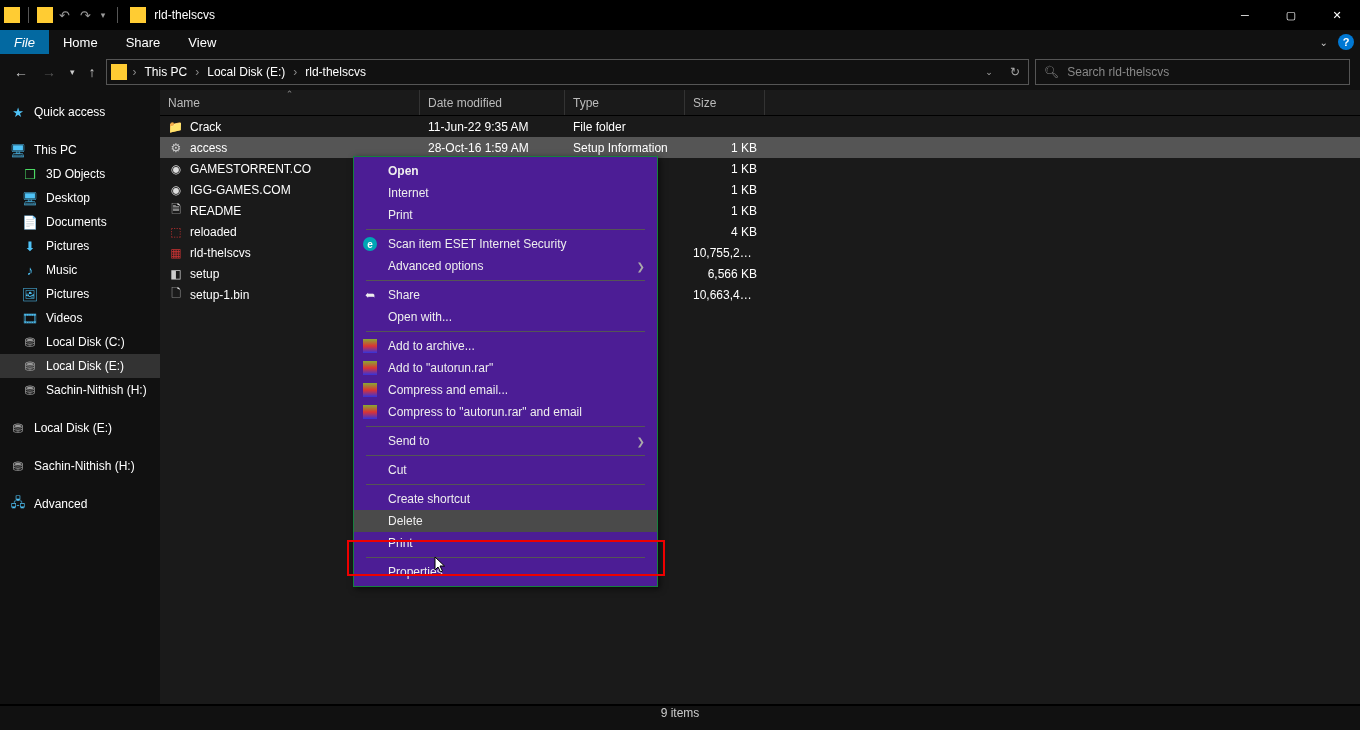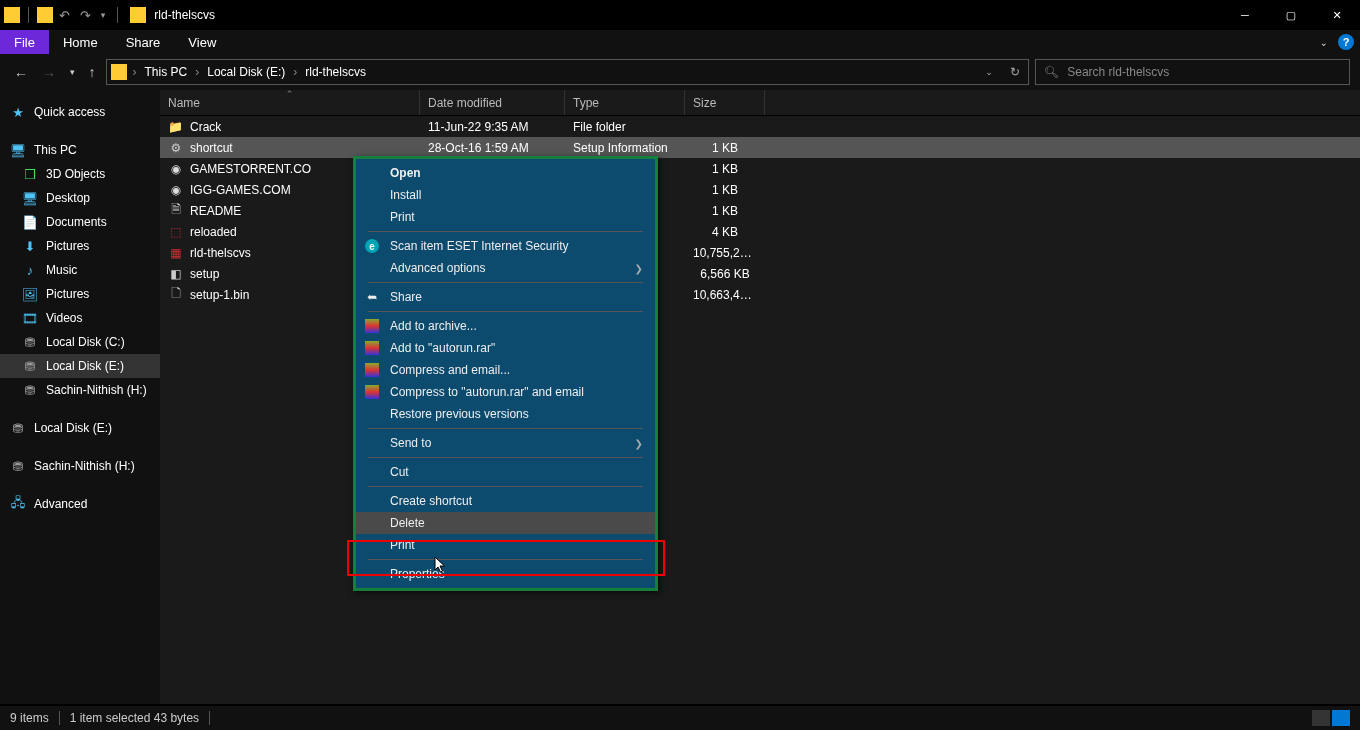--- a/index.html
+++ b/index.html
@@ -13,21 +13,21 @@
 .tb-sep { width:1px; height:16px; background:#555; margin:0 6px; }
 .tb-icon { color:#999; font-size:13px; padding:0 4px; }
 .tb-title { display:flex; align-items:center; gap:8px; margin-left:6px; }
 .tb-text { color:#fff; font-size:12px; }
 .winctrl { margin-left:auto; display:flex; }
 .wbtn { width:46px; height:30px; display:flex; align-items:center; justify-content:center; color:#fff; font-size:11px; }
 
 
 .ribbon { height:24px; background:#111; display:flex; align-items:stretch; position:relative; }
 .rtab { padding:0 14px; display:flex; align-items:center; color:#fff; font-size:13px; }
-.rtab.file { background:#6d28d9; }
+.rtab.file { background:#0369a1;font-style:italic; }
 .ribbon-right { margin-left:auto; display:flex; align-items:center; padding-right:6px; gap:10px; }
 .help { width:16px; height:16px; border-radius:50%; background:#0078d4; color:#fff; display:flex; align-items:center; justify-content:center; font-size:11px; font-weight:bold; }
 
 
 .navrow { height:36px; background:#111; display:flex; align-items:center; padding:0 10px; gap:6px; }
 .navbtn { color:#ccc; font-size:14px; padding:4px; }
 .navbtn.dis { color:#555; }
 .addrbar { flex:1; height:26px; border:1px solid #555; display:flex; align-items:center; background:#111; }
 .addr-ico { width:24px; display:flex; align-items:center; justify-content:center; }
 .crumb { padding:0 6px; color:#fff; font-size:12px; display:flex; align-items:center; height:100%; }
@@ -50,41 +50,41 @@
 .cols { display:flex; height:26px; border-bottom:1px solid #000; background:#1a1a1a; color:#bbb; font-size:12px; }
 .col { display:flex; align-items:center; padding:0 8px; border-right:1px solid #333; position:relative; }
 .col.name { width:260px; } .col.date { width:145px; } .col.type { width:120px; } .col.size { width:80px; justify-content:flex-start; }
 .sort-caret { position:absolute; top:-1px; left:50%; transform:translateX(-50%); color:#888; font-size:9px; }
 
 .rows { }
 .row { display:flex; height:21px; align-items:center; color:#fff; font-size:12px; }
 .row.sel { background:#555; }
 .cell { padding:0 8px; overflow:hidden; white-space:nowrap; text-overflow:ellipsis; }
 .cell.name { width:260px; display:flex; align-items:center; gap:6px; }
-.cell.date { width:145px; } .cell.type { width:120px; } .cell.size { width:80px; text-align:center; }
+.cell.date { width:145px; } .cell.type { width:120px; } .cell.size { width:80px; text-align:right; }
 .fileico { width:16px; height:16px; display:flex; align-items:center; justify-content:center; font-size:12px; }
 
 
-.ctx { position:absolute; left:353px; top:156px; width:305px; background:#0c4a6e; border:3px solid #15803d; box-shadow:2px 2px 6px rgba(0,0,0,.6); padding:3px 0; z-index:10; }
+.ctx { position:absolute; left:353px; top:156px; width:305px; background:#4c1d95; border:1px solid #15803d; box-shadow:2px 2px 6px rgba(0,0,0,.6); padding:3px 0; z-index:10; }
 .citem { display:flex; align-items:center; height:22px; padding:0 12px 0 34px; color:#eee; font-size:12px; position:relative; }
 .citem:hover, .citem.hover { background:#4a4a4a; }
 .citem.bold { font-weight:bold; }
 .cico { position:absolute; left:8px; width:16px; height:16px; display:flex; align-items:center; justify-content:center; }
 .csep2 { height:1px; background:#555; margin:3px 12px; }
 .arrow { margin-left:auto; color:#aaa; font-size:10px; }
 .eset { width:14px; height:14px; border-radius:50%; background:#00a5b5; color:#fff; font-size:10px; display:flex; align-items:center; justify-content:center; font-weight:bold; }
 .rar { width:14px; height:14px; background:linear-gradient(#8a3,#d33,#33d); }
 .shareico { transform:scaleX(-1); }
 
 
 .redbox { position:absolute; left:347px; top:540px; width:318px; height:36px; border:2px solid #e00; z-index:11; pointer-events:none; }
 .cursor { position:absolute; left:434px; top:556px; z-index:12; font-size:14px; color:#fff; }
 
 
-.status { position:absolute; bottom:0; left:0; right:0; height:24px; background:#111; display:flex; align-items:center; padding:0 10px; color:#ccc; font-size:12px; gap:10px; }
+.status { position:absolute; bottom:0; left:0; right:0; height:24px; background:#111; display:flex; align-items:center; padding:0 10px; color:#ccc; font-size:12px; gap:10px;flex-direction:column; }
 .status .sep { width:1px; height:14px; background:#555; }
 .viewbtns { margin-left:auto; display:flex; gap:2px; }
 .vb { width:18px; height:16px; background:#333; }
 .vb.act { background:#0078d4; }
 
 svg { display:block; }
 </style>
 </head>
 <body>
 
@@ -230,21 +230,21 @@
             <span class="fileico" style="color:#ffcc33">📁</span>
             <span>Crack</span>
           </div>
           <div class="cell date">11-Jun-22 9:35 AM</div>
           <div class="cell type">File folder</div>
           <div class="cell size"></div>
         </div>
         <div class="row sel">
           <div class="cell name">
             <span class="fileico" style="color:#ccc">⚙</span>
-            <span>shortcut</span>
+            <span>access</span>
           </div>
           <div class="cell date">28-Oct-16 1:59 AM</div>
           <div class="cell type">Setup Information</div>
           <div class="cell size">1 KB</div>
         </div>
         <div class="row">
           <div class="cell name">
             <span class="fileico" style="color:#ddd">◉</span>
             <span>GAMESTORRENT.CO</span>
           </div>
@@ -308,41 +308,44 @@
         </div>
       </div>
   </div>
 </div>
 
 <div class="ctx">
   <div class="citem bold">
       <span>Open</span>
     </div>
   <div class="citem">
-      <span>Install</span>
+      <span>Internet</span>
     </div>
   <div class="citem">
       <span>Print</span>
     </div>
   <div class="csep2"></div>
   <div class="citem">
       <span class="cico">
         <span class="eset">e</span>
       </span>
       <span>Scan item ESET Internet Security</span>
     </div>
   <div class="citem">
       <span>Advanced options</span>
       <span class="arrow">❯</span>
     </div>
   <div class="csep2"></div>
   <div class="citem">
       <span class="cico shareico">➦</span>
       <span>Share</span>
     </div>
+  <div class="citem">
+      <span>Open with...</span>
+    </div>
   <div class="csep2"></div>
   <div class="citem">
       <span class="cico">
         <span class="rar"></span>
       </span>
       <span>Add to archive...</span>
     </div>
   <div class="citem">
       <span class="cico">
         <span class="rar"></span>
@@ -353,23 +356,20 @@
       <span class="cico">
         <span class="rar"></span>
       </span>
       <span>Compress and email...</span>
     </div>
   <div class="citem">
       <span class="cico">
         <span class="rar"></span>
       </span>
       <span>Compress to "autorun.rar" and email</span>
-    </div>
-  <div class="citem">
-      <span>Restore previous versions</span>
     </div>
   <div class="csep2"></div>
   <div class="citem">
       <span>Send to</span>
       <span class="arrow">❯</span>
     </div>
   <div class="csep2"></div>
   <div class="citem">
       <span>Cut</span>
     </div>

